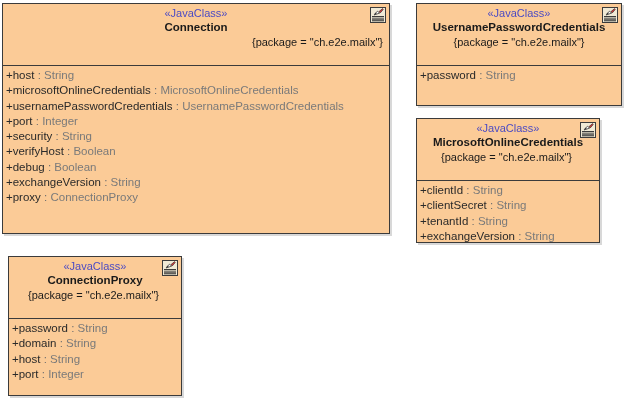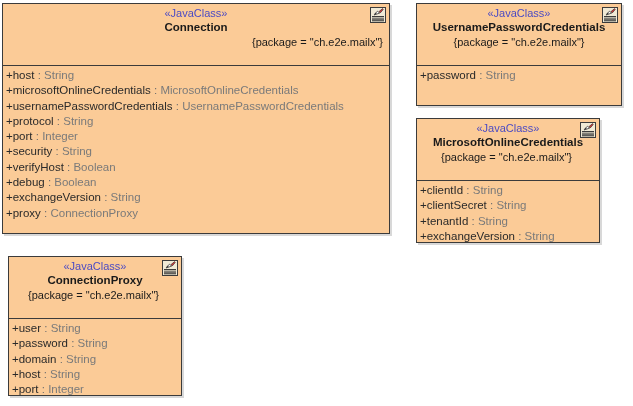--- a/index.html
+++ b/index.html
@@ -144,21 +144,20 @@
         <rect x="2" y="13.2" width="12" height="1.1" fill="#3b3b3b"></rect>
         <path d="M4 8 L7.4 4.2 L9.6 6.1 Z" fill="#ffffff" stroke="#3b3b3b" stroke-width="0.8"></path>
         <path d="M9 4.6 L12.6 1.6 L13.2 2.6 L10.2 6 Z" fill="#d83434" stroke="#3b3b3b" stroke-width="0.7"></path>
         <circle cx="5.6" cy="6.6" r="0.9" fill="#3b3b3b"></circle>
       </svg>
     </div>
     <div class="uml-attrs">
       <span class="attr-row"><span class="attr-vis">+</span><span class="attr-name">host</span><span class="attr-sep"> : </span><span class="attr-type">String</span></span>
       <span class="attr-row"><span class="attr-vis">+</span><span class="attr-name">microsoftOnlineCredentials</span><span class="attr-sep"> : </span><span class="attr-type">MicrosoftOnlineCredentials</span></span>
       <span class="attr-row"><span class="attr-vis">+</span><span class="attr-name">usernamePasswordCredentials</span><span class="attr-sep"> : </span><span class="attr-type">UsernamePasswordCredentials</span></span>
-      <span class="attr-row"><span class="attr-vis">+</span><span class="attr-name">protocol</span><span class="attr-sep"> : </span><span class="attr-type">String</span></span>
       <span class="attr-row"><span class="attr-vis">+</span><span class="attr-name">port</span><span class="attr-sep"> : </span><span class="attr-type">Integer</span></span>
       <span class="attr-row"><span class="attr-vis">+</span><span class="attr-name">security</span><span class="attr-sep"> : </span><span class="attr-type">String</span></span>
       <span class="attr-row"><span class="attr-vis">+</span><span class="attr-name">verifyHost</span><span class="attr-sep"> : </span><span class="attr-type">Boolean</span></span>
       <span class="attr-row"><span class="attr-vis">+</span><span class="attr-name">debug</span><span class="attr-sep"> : </span><span class="attr-type">Boolean</span></span>
       <span class="attr-row"><span class="attr-vis">+</span><span class="attr-name">exchangeVersion</span><span class="attr-sep"> : </span><span class="attr-type">String</span></span>
       <span class="attr-row"><span class="attr-vis">+</span><span class="attr-name">proxy</span><span class="attr-sep"> : </span><span class="attr-type">ConnectionProxy</span></span>
     </div>
   </div>
 
   <div class="uml-class" id="box-username-password-credentials">
@@ -213,21 +212,20 @@
         <rect x="0.5" y="0.5" width="15" height="15" fill="#f0ead6" stroke="#3b3b3b"></rect>
         <rect x="2" y="9" width="12" height="1.3" fill="#3b3b3b"></rect>
         <rect x="2" y="11.4" width="12" height="1.3" fill="#3b3b3b"></rect>
         <rect x="2" y="13.2" width="12" height="1.1" fill="#3b3b3b"></rect>
         <path d="M4 8 L7.4 4.2 L9.6 6.1 Z" fill="#ffffff" stroke="#3b3b3b" stroke-width="0.8"></path>
         <path d="M9 4.6 L12.6 1.6 L13.2 2.6 L10.2 6 Z" fill="#d83434" stroke="#3b3b3b" stroke-width="0.7"></path>
         <circle cx="5.6" cy="6.6" r="0.9" fill="#3b3b3b"></circle>
       </svg>
     </div>
     <div class="uml-attrs">
-      <span class="attr-row"><span class="attr-vis">+</span><span class="attr-name">user</span><span class="attr-sep"> : </span><span class="attr-type">String</span></span>
       <span class="attr-row"><span class="attr-vis">+</span><span class="attr-name">password</span><span class="attr-sep"> : </span><span class="attr-type">String</span></span>
       <span class="attr-row"><span class="attr-vis">+</span><span class="attr-name">domain</span><span class="attr-sep"> : </span><span class="attr-type">String</span></span>
       <span class="attr-row"><span class="attr-vis">+</span><span class="attr-name">host</span><span class="attr-sep"> : </span><span class="attr-type">String</span></span>
       <span class="attr-row"><span class="attr-vis">+</span><span class="attr-name">port</span><span class="attr-sep"> : </span><span class="attr-type">Integer</span></span>
     </div>
   </div>
 
 </div>
 
 </body></html>

